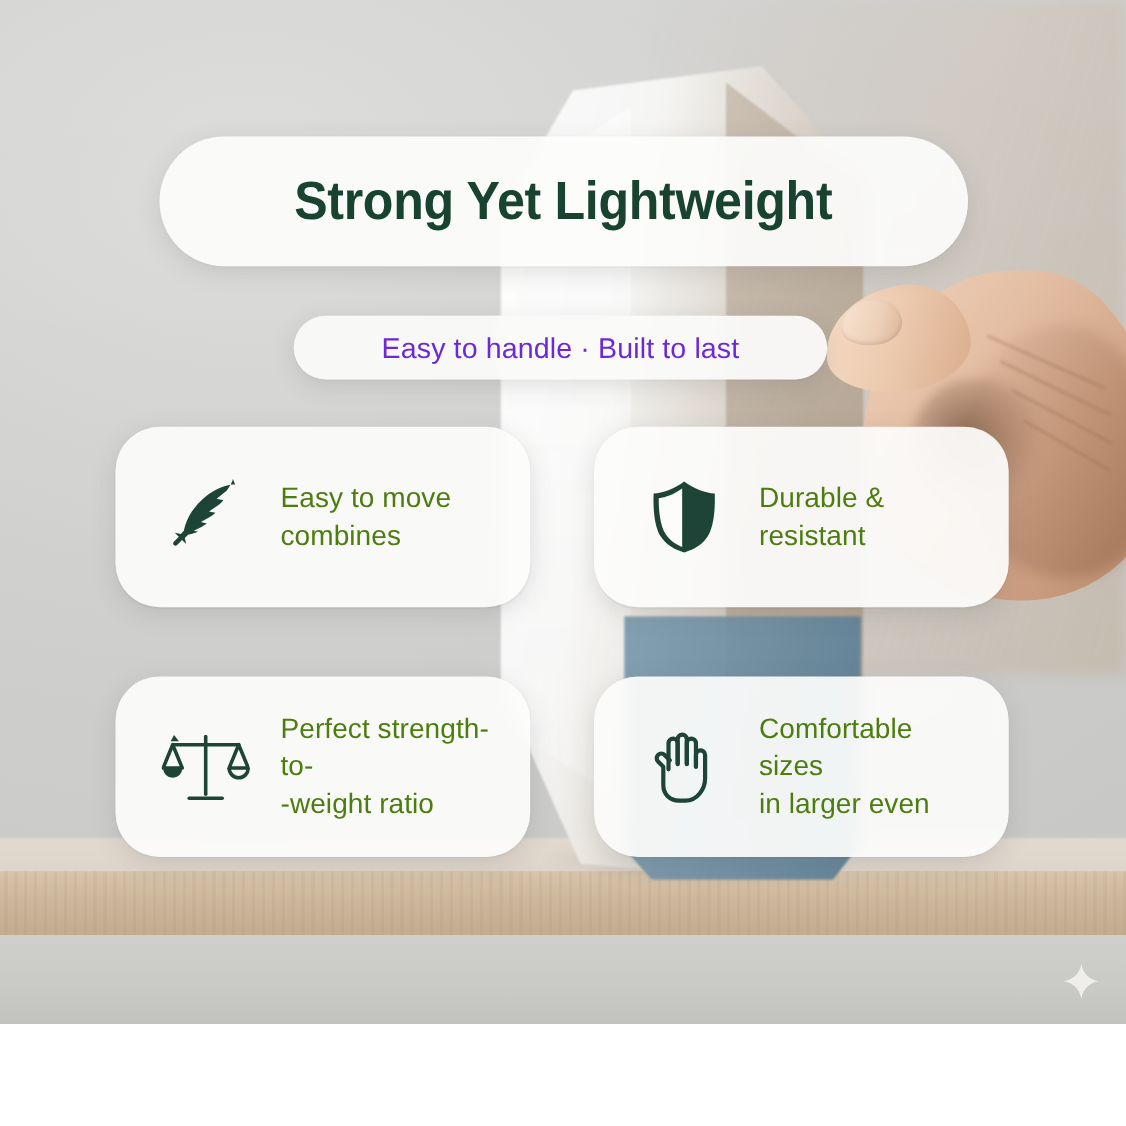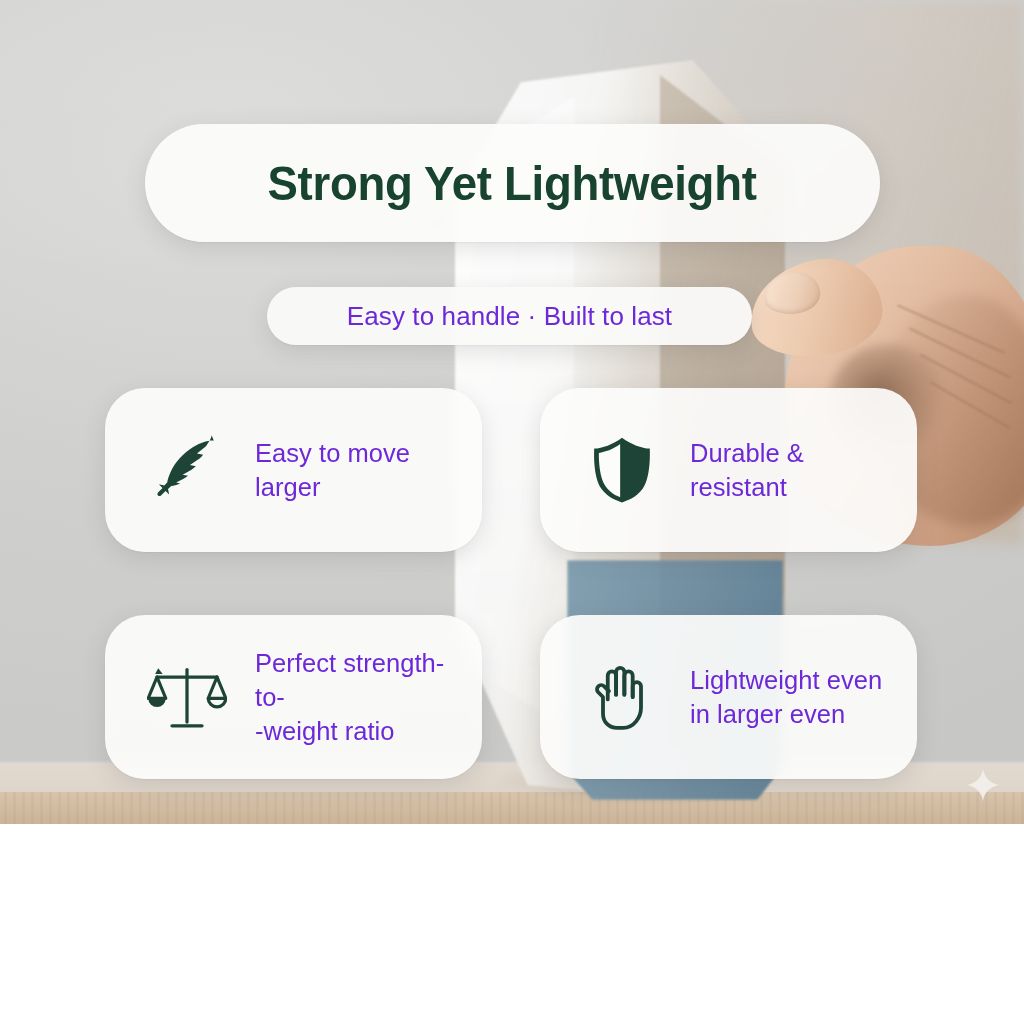--- a/index.html
+++ b/index.html
@@ -3,21 +3,21 @@
 <meta charset="utf-8">
 <style>
   html, body {
     margin: 0;
     padding: 0;
     background: #ffffff;
   }
   .stage {
     position: relative;
     width: 1024px;
-    height: 824px;
+    height: 931px;
     overflow: hidden;
     font-family: "Liberation Sans", sans-serif;
     background: #d2d2d1;
   }
 
   
   .bg-wall {
     position: absolute;
     inset: 0;
     background:
@@ -216,21 +216,21 @@
 
   .card-icon {
     flex: 0 0 auto;
     width: 84px; height: 84px;
     display: flex; align-items: center; justify-content: center;
     color: #1d4436;
   }
   .card-label {
     font-size: 25.5px;
     line-height: 1.34;
-    color: #6d28d9;
+    color: #4d7c0f;
     letter-spacing: 0.05px;
   }
 
   .footer-pill {
     left: 98px; top: 848px;
     width: 828px; height: 103px;
     border-radius: 52px;
     display: flex; align-items: center; justify-content: center;
     background: rgba(252,250,246,0.93);
     text-align: center;
@@ -295,21 +295,21 @@
   </div>
 
   <div class="card card-1">
     <span class="card-icon">
       <svg width="76" height="76" viewBox="0 0 64 64" aria-hidden="true">
         <path fill="currentColor" d="M54.6 7.4c-1.2-1-9.6 0.4-17.4 5.2C29 17.6 22 25.4 18.4 33.2c-1.6 3.4-2.6 6.6-3.1 9.4l-2.4 2.4-4.6-1 3.1 3.1-3.8 3.8c-0.7 0.7-0.7 1.8 0 2.5s1.8 0.7 2.5 0l3.8-3.8 3.1 3.1-1-4.6 2.7-2.7c2.1-0.2 4.7-0.9 7.5-2.1l-3.3-0.7 5.8-3c1.4-0.8 2.8-1.7 4.2-2.7l-4.6-1 7.5-4.2c1.3-0.9 2.5-1.9 3.7-2.9l-5-1.1 8.1-5.4c1.1-1 2.1-2 3-3.1l-5.2-1.1 7.6-6.2c3.6-4.5 5.3-8.9 4.6-9.5z"></path>
       </svg>
     </span>
     <div class="card-label">
       <div>Easy to move</div>
-      <div>larger</div>
+      <div>combines</div>
     </div>
   </div>
 
   <div class="card card-2">
     <span class="card-icon">
       <svg width="74" height="74" viewBox="0 0 64 64" aria-hidden="true">
         <path fill="currentColor" d="M32 4C24 10 15 13 8 13.5c0 0-1.5 24 6 34.5 6 8.5 14 10.5 18 12 4-1.5 12-3.5 18-12C57.5 37.5 56 13.5 56 13.5 49 13 40 10 32 4z"></path>
         <path fill="#fcfcfb" d="M30.4 9.6C24 14.2 17.5 16.6 12 17.2c-0.2 6.3 0.6 21.6 5.6 28.6 4.4 6.2 9.4 8.4 12.8 9.7V9.6z"></path>
       </svg>
     </span>
@@ -345,21 +345,21 @@
       <svg width="76" height="76" viewBox="0 0 64 64" aria-hidden="true">
         <g fill="none" stroke="currentColor" stroke-width="3.2" stroke-linecap="round" stroke-linejoin="round">
           <path d="M20 34V14a3.5 3.5 0 0 1 7 0v16"></path>
           <path d="M27 30V11a3.5 3.5 0 0 1 7 0v19"></path>
           <path d="M34 30V14a3.5 3.5 0 0 1 7 0v18"></path>
           <path d="M41 32v-9a3.5 3.5 0 0 1 7 0v18c0 8-6 17-15 17h-5c-7 0-12-5-12-12V32l-4-4a3.5 3.5 0 0 1 5-5l4 4"></path>
         </g>
       </svg>
     </span>
     <div class="card-label">
-      <div>Lightweight even</div>
+      <div>Comfortable sizes</div>
       <div>in larger even</div>
     </div>
   </div>
 
 
   <span class="sparkle">
     <svg width="34" height="34" viewBox="0 0 32 32" aria-hidden="true">
       <path fill="currentColor" d="M16 1c1.2 8 6.8 13.6 15 15-8.2 1.4-13.8 7-15 15-1.2-8-6.8-13.6-15-15 8.2-1.4 13.8-7 15-15z"></path>
     </svg>
   </span>

